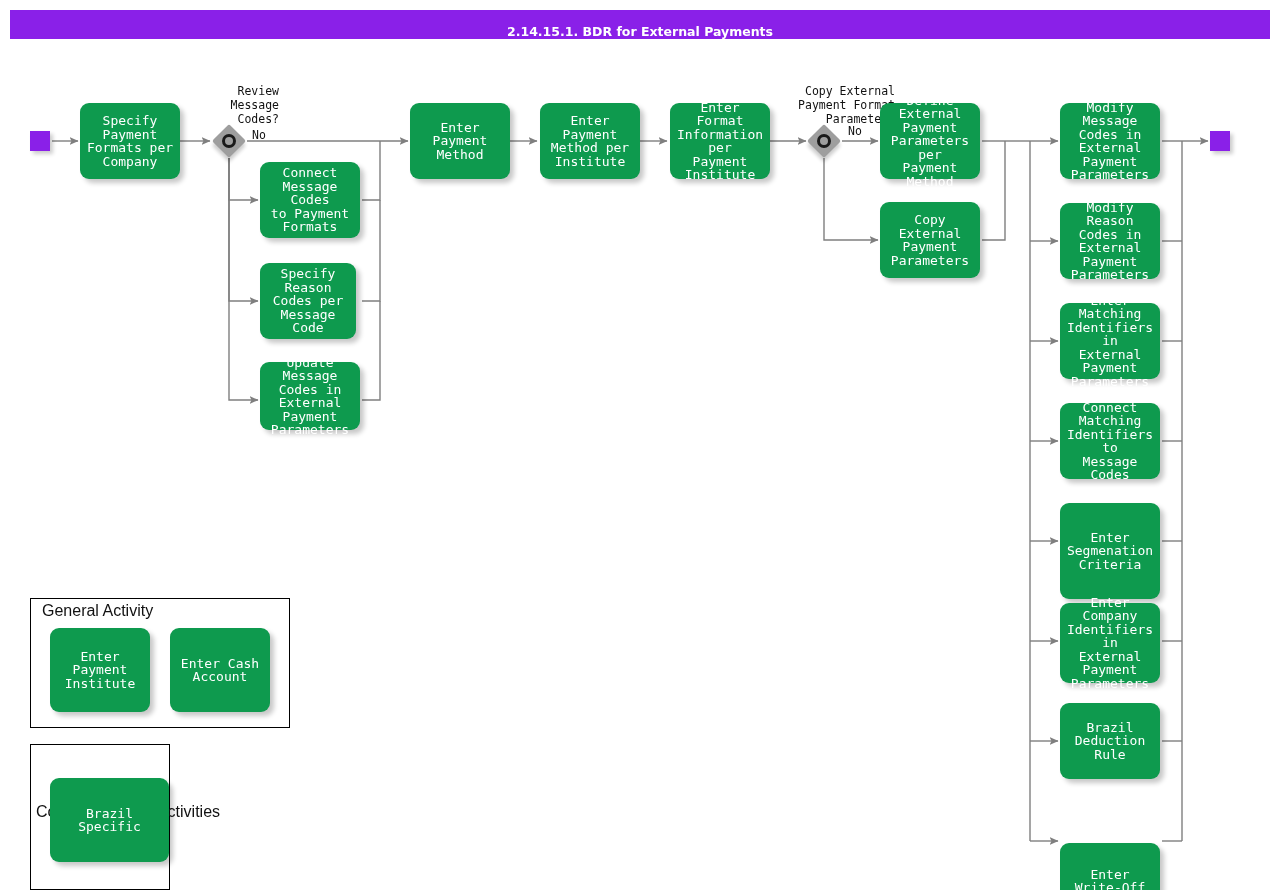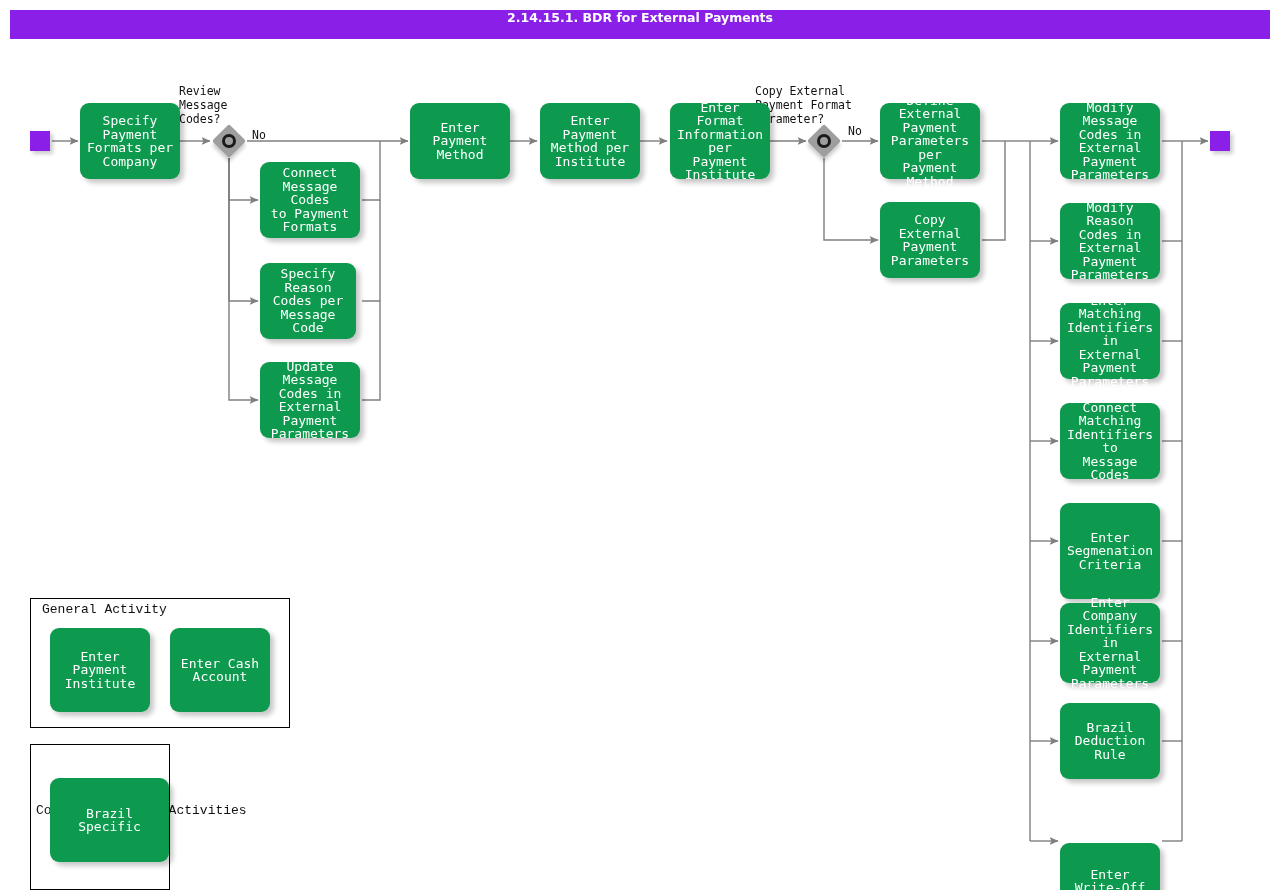--- a/index.html
+++ b/index.html
@@ -22,21 +22,21 @@
     left: 10px;
     top: 10px;
     width: 1260px;
     height: 29px;
     background: #8A20E8;
     color: #ffffff;
     font-family: "DejaVu Sans", "Liberation Sans", sans-serif;
     font-size: 12.5px;
     font-weight: bold;
     display: flex;
-    align-items: flex-start;
+    align-items: flex-end;
     justify-content: center;
     letter-spacing: 0px;
     box-sizing: border-box;
   }
 
   
   #connectors {
     position: absolute;
     left: 0;
     top: 0;
@@ -98,21 +98,21 @@
     height: 14px;
     border: 3px solid #1a1a1a;
     border-radius: 50%;
     background: #9E9E9E;
     box-sizing: border-box;
   }
 
   
   .gw-caption {
     position: absolute;
-    text-align: left;
+    text-align: right;
     font-family: "DejaVu Sans Mono", "Liberation Mono", monospace;
     font-size: 11.5px;
     line-height: 14px;
     color: #111111;
     white-space: pre-line;
   }
   .flow-label {
     position: absolute;
     font-family: "DejaVu Sans Mono", "Liberation Mono", monospace;
     font-size: 11.5px;
@@ -121,22 +121,22 @@
 
   
   .legend {
     position: absolute;
     border: 1.5px solid #000000;
     background: #ffffff;
     box-sizing: border-box;
   }
   .legend-label {
     position: absolute;
-    font-family: Liberation Mono, monospace;
-    font-size: 13px;
+    font-family: Liberation Sans, sans-serif;
+    font-size: 16px;
     color: #111111;
     white-space: nowrap;
   }
 </style>
 </head>
 <body>
 
 <div id="title-bar">
   <span>2.14.15.1. BDR for External Payments</span>
 </div>
@@ -234,21 +234,21 @@
 
 <div class="task" style="left:260px; top:162px; width:100px; height:76px;">Connect
 Message Codes
 to Payment
 Formats</div>
 
 <div class="task" style="left:260px; top:263px; width:96px; height:76px;">Specify Reason
 Codes per
 Message Code</div>
 
-<div class="task" style="left:260px; top:362px; width:100px; height:76px;">Update Message
+<div class="task" style="left:260px; top:362px; width:100px; height:68px;">Update Message
 Codes in
 External
 Payment
 Parameters</div>
 
 <div class="task" style="left:410px; top:103px; width:100px; height:76px;">Enter Payment
 Method</div>
 
 <div class="task" style="left:540px; top:103px; width:100px; height:76px;">Enter Payment
 Method per

